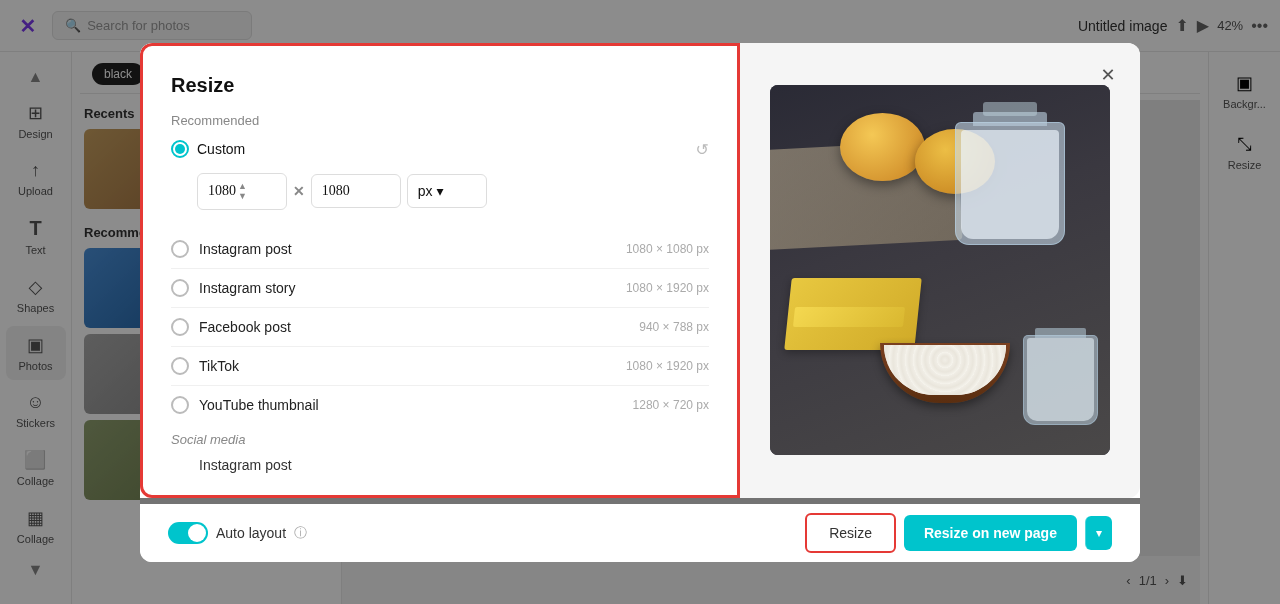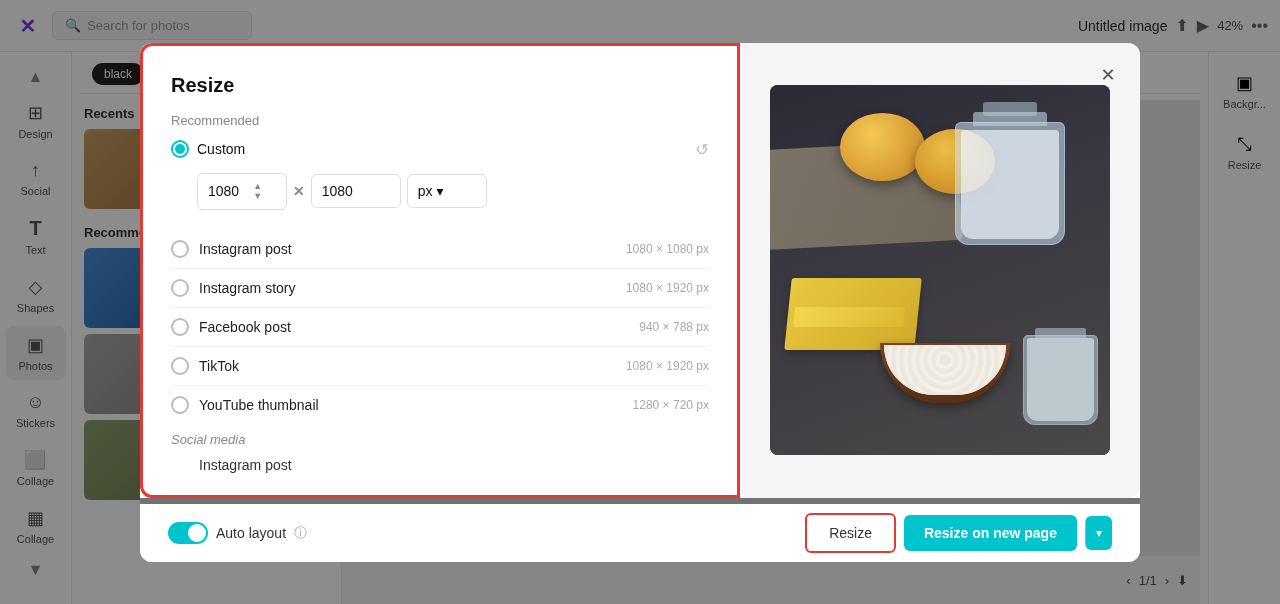--- a/index.html
+++ b/index.html
@@ -62,21 +62,21 @@
     .custom-row { display: flex; align-items: center; gap: 8px; margin-bottom: 14px; }
     .radio-btn { width: 18px; height: 18px; border-radius: 50%; border: 2px solid #00c4cc; background: #fff; display: flex; align-items: center; justify-content: center; flex-shrink: 0; cursor: pointer; }
     .radio-btn.selected { border-color: #00c4cc; }
     .radio-dot { width: 10px; height: 10px; border-radius: 50%; background: #00c4cc; }
     .radio-empty { width: 18px; height: 18px; border-radius: 50%; border: 2px solid #bbb; background: #fff; flex-shrink: 0; cursor: pointer; }
     .custom-label { font-size: 14px; font-weight: 500; color: #111; flex: 1; }
     .refresh-icon { color: #bbb; font-size: 16px; cursor: pointer; }
 
     
     .dimension-row { display: flex; align-items: center; gap: 6px; margin-bottom: 20px; margin-left: 26px; }
-    .dim-input { border: 1px solid #ddd; border-radius: 6px; padding: 8px 10px; font-size: 14px; width: 90px; color: #111; text-align: left; display: flex; align-items: center; gap: 14px; }
+    .dim-input { border: 1px solid #ddd; border-radius: 6px; padding: 8px 10px; font-size: 14px; width: 90px; color: #111; text-align: left; display: flex; align-items: center; gap: 2px; font-family: Liberation Serif, serif; }
     .dim-arrows { display: flex; flex-direction: column; gap: 1px; }
     .dim-arrow { font-size: 9px; color: #888; cursor: pointer; line-height: 1; }
     .dim-separator { font-size: 14px; color: #888; font-weight: bold; }
     .unit-select { border: 1px solid #ddd; border-radius: 6px; padding: 8px 10px; font-size: 14px; width: 80px; color: #111; display: flex; align-items: center; gap: 4px; cursor: pointer; }
 
     
     .option-row { display: flex; align-items: center; gap: 10px; padding: 10px 0; border-bottom: 1px solid #f0f0f0; }
     .option-row:last-of-type { border-bottom: none; }
     .option-label { font-size: 14px; color: #222; flex: 1; }
     .option-size { font-size: 12px; color: #aaa; }
@@ -137,21 +137,21 @@
 </div>
 
 <div class="left-sidebar">
   <span class="sidebar-arrow">▲</span>
   <div class="sidebar-item">
     <span class="sidebar-icon">⊞</span>
     <span class="sidebar-label">Design</span>
   </div>
   <div class="sidebar-item">
     <span class="sidebar-icon">↑</span>
-    <span class="sidebar-label">Social</span>
+    <span class="sidebar-label">Upload</span>
   </div>
   <div class="sidebar-item">
     <span class="sidebar-icon" style="font-size:20px;font-weight:bold;">T</span>
     <span class="sidebar-label">Text</span>
   </div>
   <div class="sidebar-item">
     <span class="sidebar-icon">◇</span>
     <span class="sidebar-label">Shapes</span>
   </div>
   <div class="sidebar-item active">

